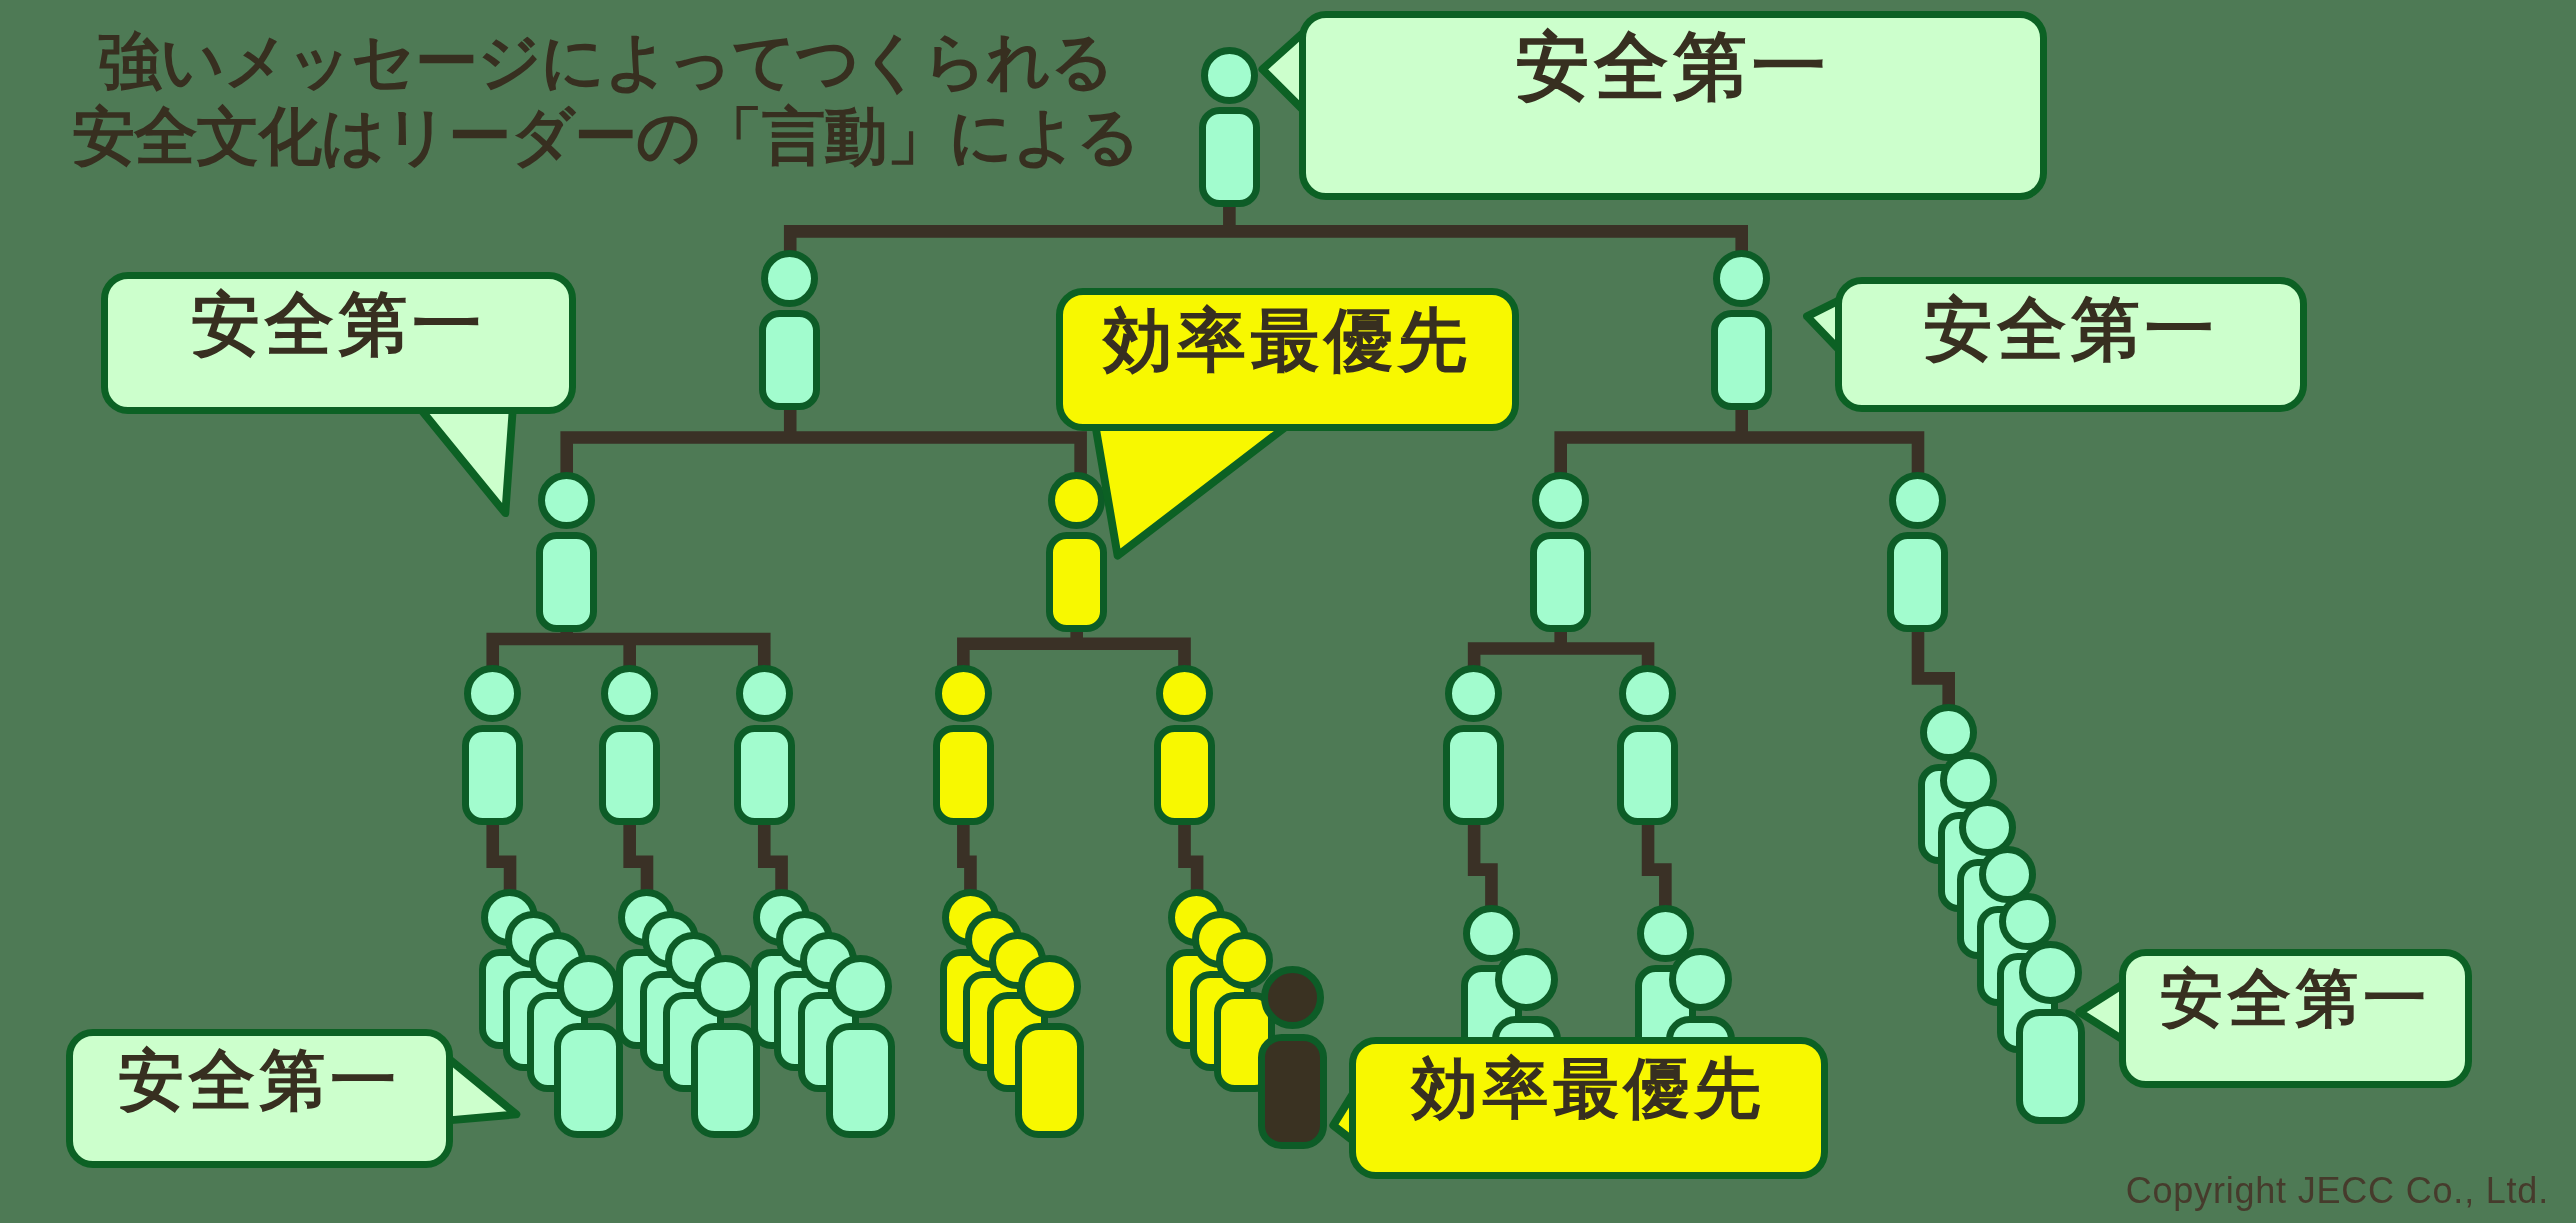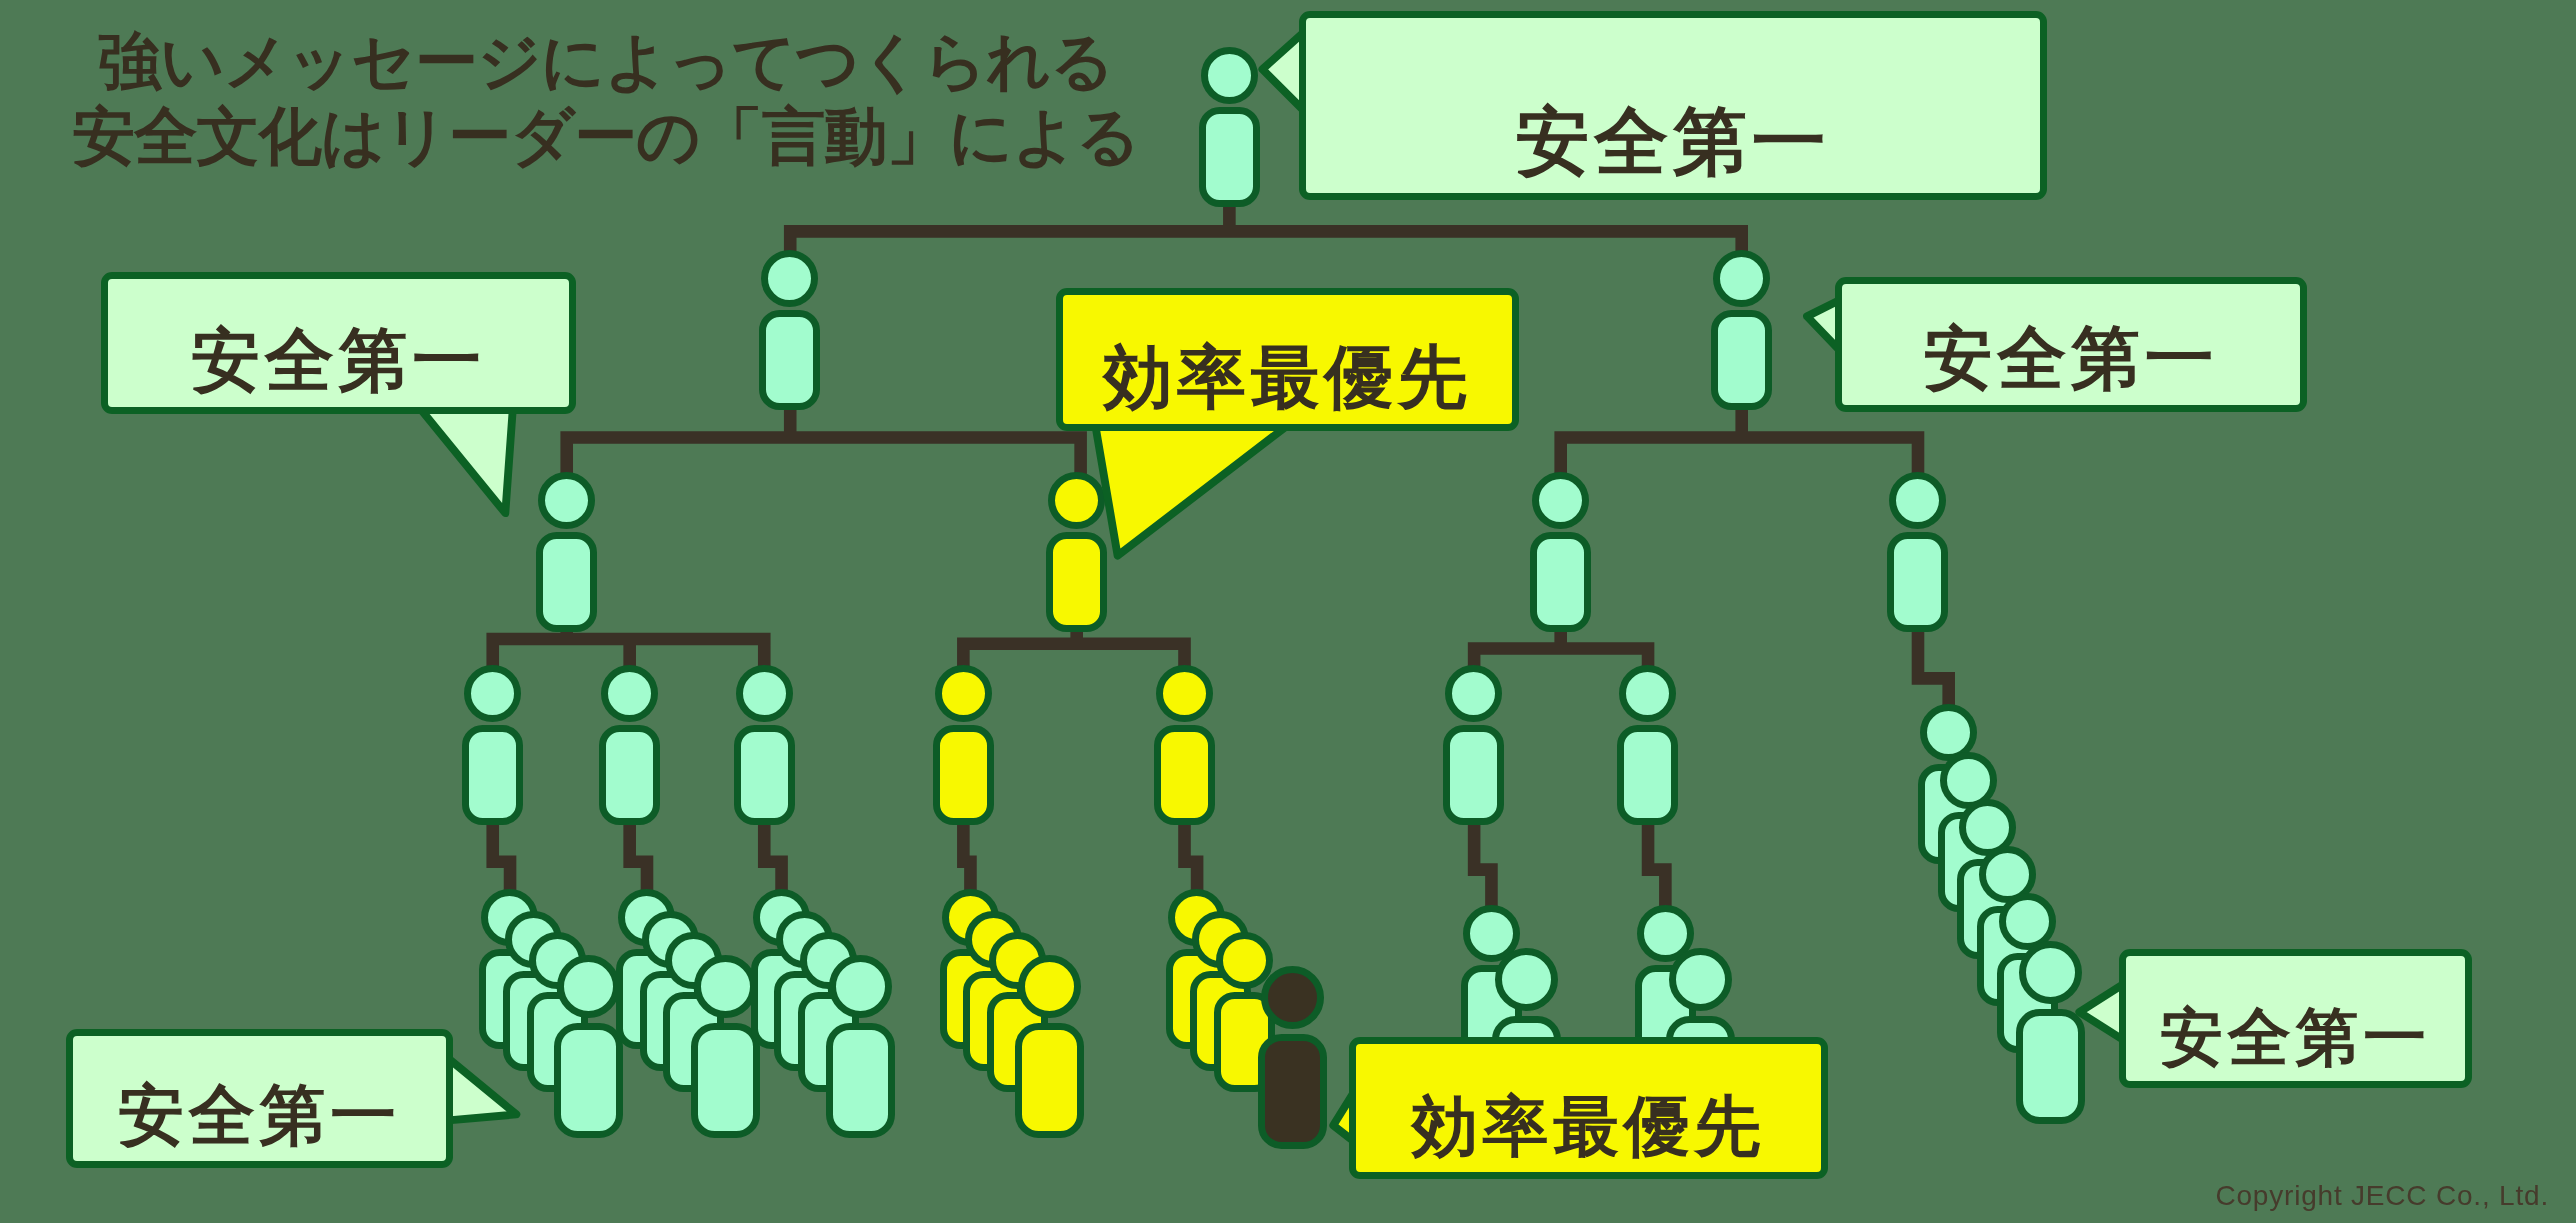--- a/index.html
+++ b/index.html
@@ -25,34 +25,34 @@
   .p-head{position:absolute;top:0;left:2.4px;width:57px;height:57px;border-radius:50%;
     border:7.9px solid var(--person-outline);box-sizing:border-box;background:var(--person-fill);}
   .p-body{position:absolute;top:60px;left:0;width:61px;height:100px;border-radius:20.5px;
     border:7.9px solid var(--person-outline);box-sizing:border-box;background:var(--person-fill);}
   .person.big{width:69px;height:183px;}
   .person.big .p-head{left:3.1px;width:63px;height:63px;}
   .person.big .p-body{top:68px;width:69px;height:115px;border-radius:23.6px;}
   .person.yellow .p-head,.person.yellow .p-body{background:var(--yellow-fill);}
   .person.dark .p-head,.person.dark .p-body{background:var(--black-fill);}
 
-  .bubble{position:absolute;z-index:35;display:flex;align-items:flex-end;justify-content:center;
-    background:var(--bubble-green-fill);border:7.9px solid var(--bubble-border);border-radius:11px;
+  .bubble{position:absolute;z-index:35;display:flex;align-items:flex-start;justify-content:center;
+    background:var(--bubble-green-fill);border:7.9px solid var(--bubble-border);border-radius:27px;
     box-sizing:border-box;color:var(--text-dark);font-weight:800;font-size:69px;letter-spacing:4.7px;font-family:Liberation Serif, serif;}
   .bubble.yellow{background:var(--yellow-fill);}
   .bubble.b-top{left:1299px;top:11px;width:748px;height:189px;font-size:74px;}
   .bubble.b-mid-left{left:101px;top:272px;width:475px;height:142px;}
   .bubble.b-mid-center{left:1056px;top:288px;width:463px;height:143px;}
   .bubble.b-mid-right{left:1835px;top:277px;width:472px;height:135px;}
   .bubble.b-bottom-left{left:66px;top:1029px;width:387px;height:139px;font-size:66px;}
   .bubble.b-bottom-center{left:1349px;top:1037px;width:479px;height:142px;font-size:66px;}
   .bubble.b-bottom-right{left:2119px;top:949px;width:353px;height:139px;font-size:63px;}
 
   .copyright{position:absolute;right:27px;bottom:11px;z-index:5;color:#463b2c;
-    font-size:28px;font-weight:400;letter-spacing:0.8px;}
+    font-size:36px;font-weight:400;letter-spacing:0.8px;}
 </style>
 </head>
 <body>
 
 <div class="canvas">
 
   <div class="title">
     <div>強いメッセージによってつくられる</div>
     <div>安全文化はリーダーの「言動」による</div>
   </div>

